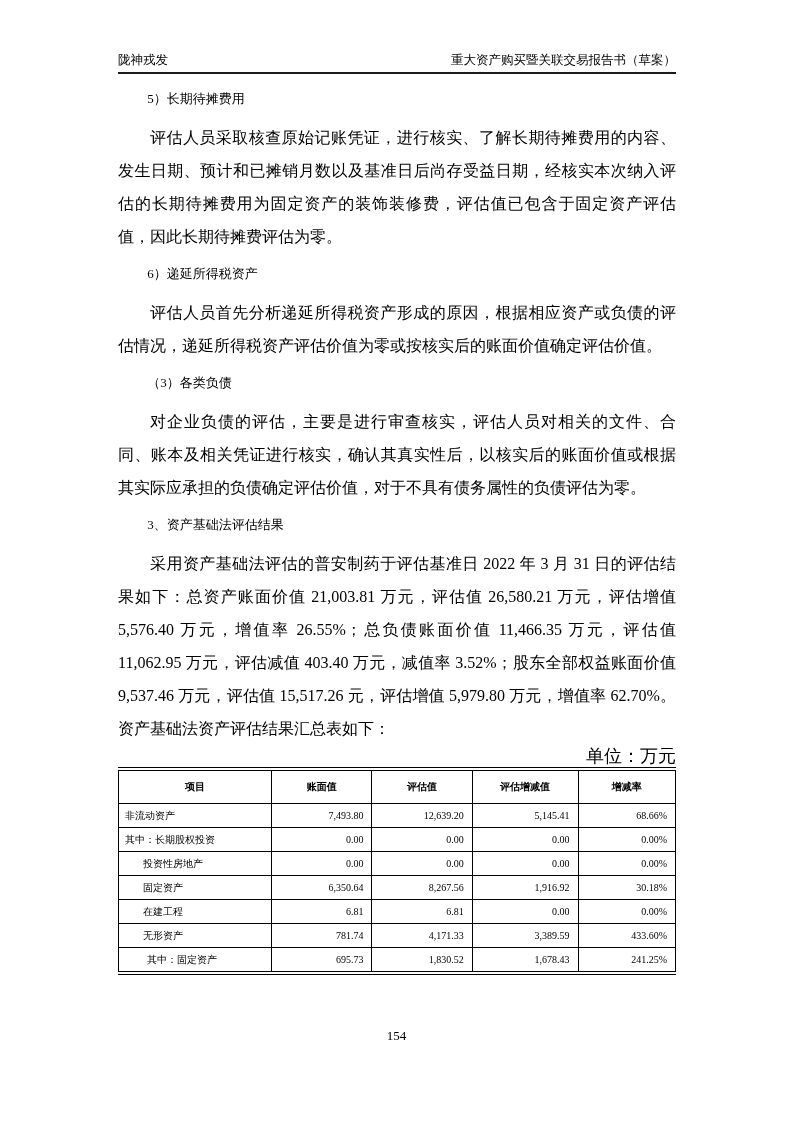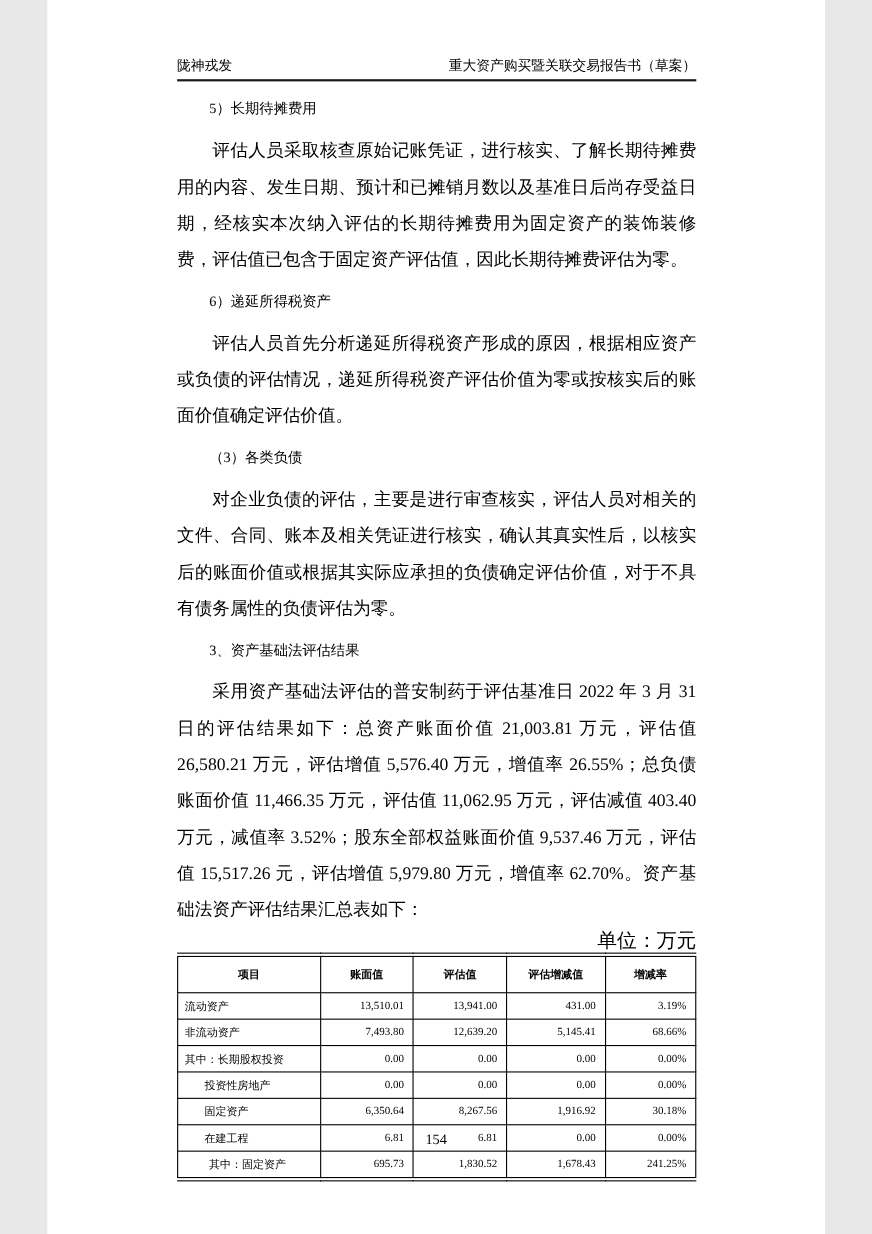--- a/index.html
+++ b/index.html
@@ -1,18 +1,18 @@
 <!DOCTYPE html>
 <html><head>
 <meta charset="utf-8">
 <style>
   html,body { margin:0; padding:0; background:#e8e8e8; }
   .page {
     position: relative;
-    width: 707px; height: 1122px;
+    width: 793px; height: 1122px;
     margin: 0 auto;
     background: #ffffff;
     font-family: "Liberation Serif", "DejaVu Serif", serif;
     color: #000;
     overflow: hidden;
     box-sizing: border-box;
   }
   .doc-header {
     margin: 0 117px 0 118px;
     padding-top: 52px;
@@ -126,27 +126,20 @@
       <thead>
         <tr>
           <th>项目</th>
           <th>账面值</th>
           <th>评估值</th>
           <th>评估增减值</th>
           <th>增减率</th>
         </tr>
       </thead>
       <tbody id="table-body">
-  <tr>
-    <td class="item">流动资产</td>
-    <td class="num">13,510.01</td>
-    <td class="num">13,941.00</td>
-    <td class="num">431.00</td>
-    <td class="num">3.19%</td>
-  </tr>
 
   <tr>
     <td class="item">非流动资产</td>
     <td class="num">7,493.80</td>
     <td class="num">12,639.20</td>
     <td class="num">5,145.41</td>
     <td class="num">68.66%</td>
   </tr>
 
   <tr>
@@ -174,20 +167,27 @@
   </tr>
 
   <tr>
     <td class="item ind1">在建工程</td>
     <td class="num">6.81</td>
     <td class="num">6.81</td>
     <td class="num">0.00</td>
     <td class="num">0.00%</td>
   </tr>
 
+  <tr>
+    <td class="item ind1">无形资产</td>
+    <td class="num">781.74</td>
+    <td class="num">4,171.33</td>
+    <td class="num">3,389.59</td>
+    <td class="num">433.60%</td>
+  </tr>
 
   <tr>
     <td class="item ind2">其中：固定资产</td>
     <td class="num">695.73</td>
     <td class="num">1,830.52</td>
     <td class="num">1,678.43</td>
     <td class="num">241.25%</td>
   </tr>
 </tbody>
     </table>

